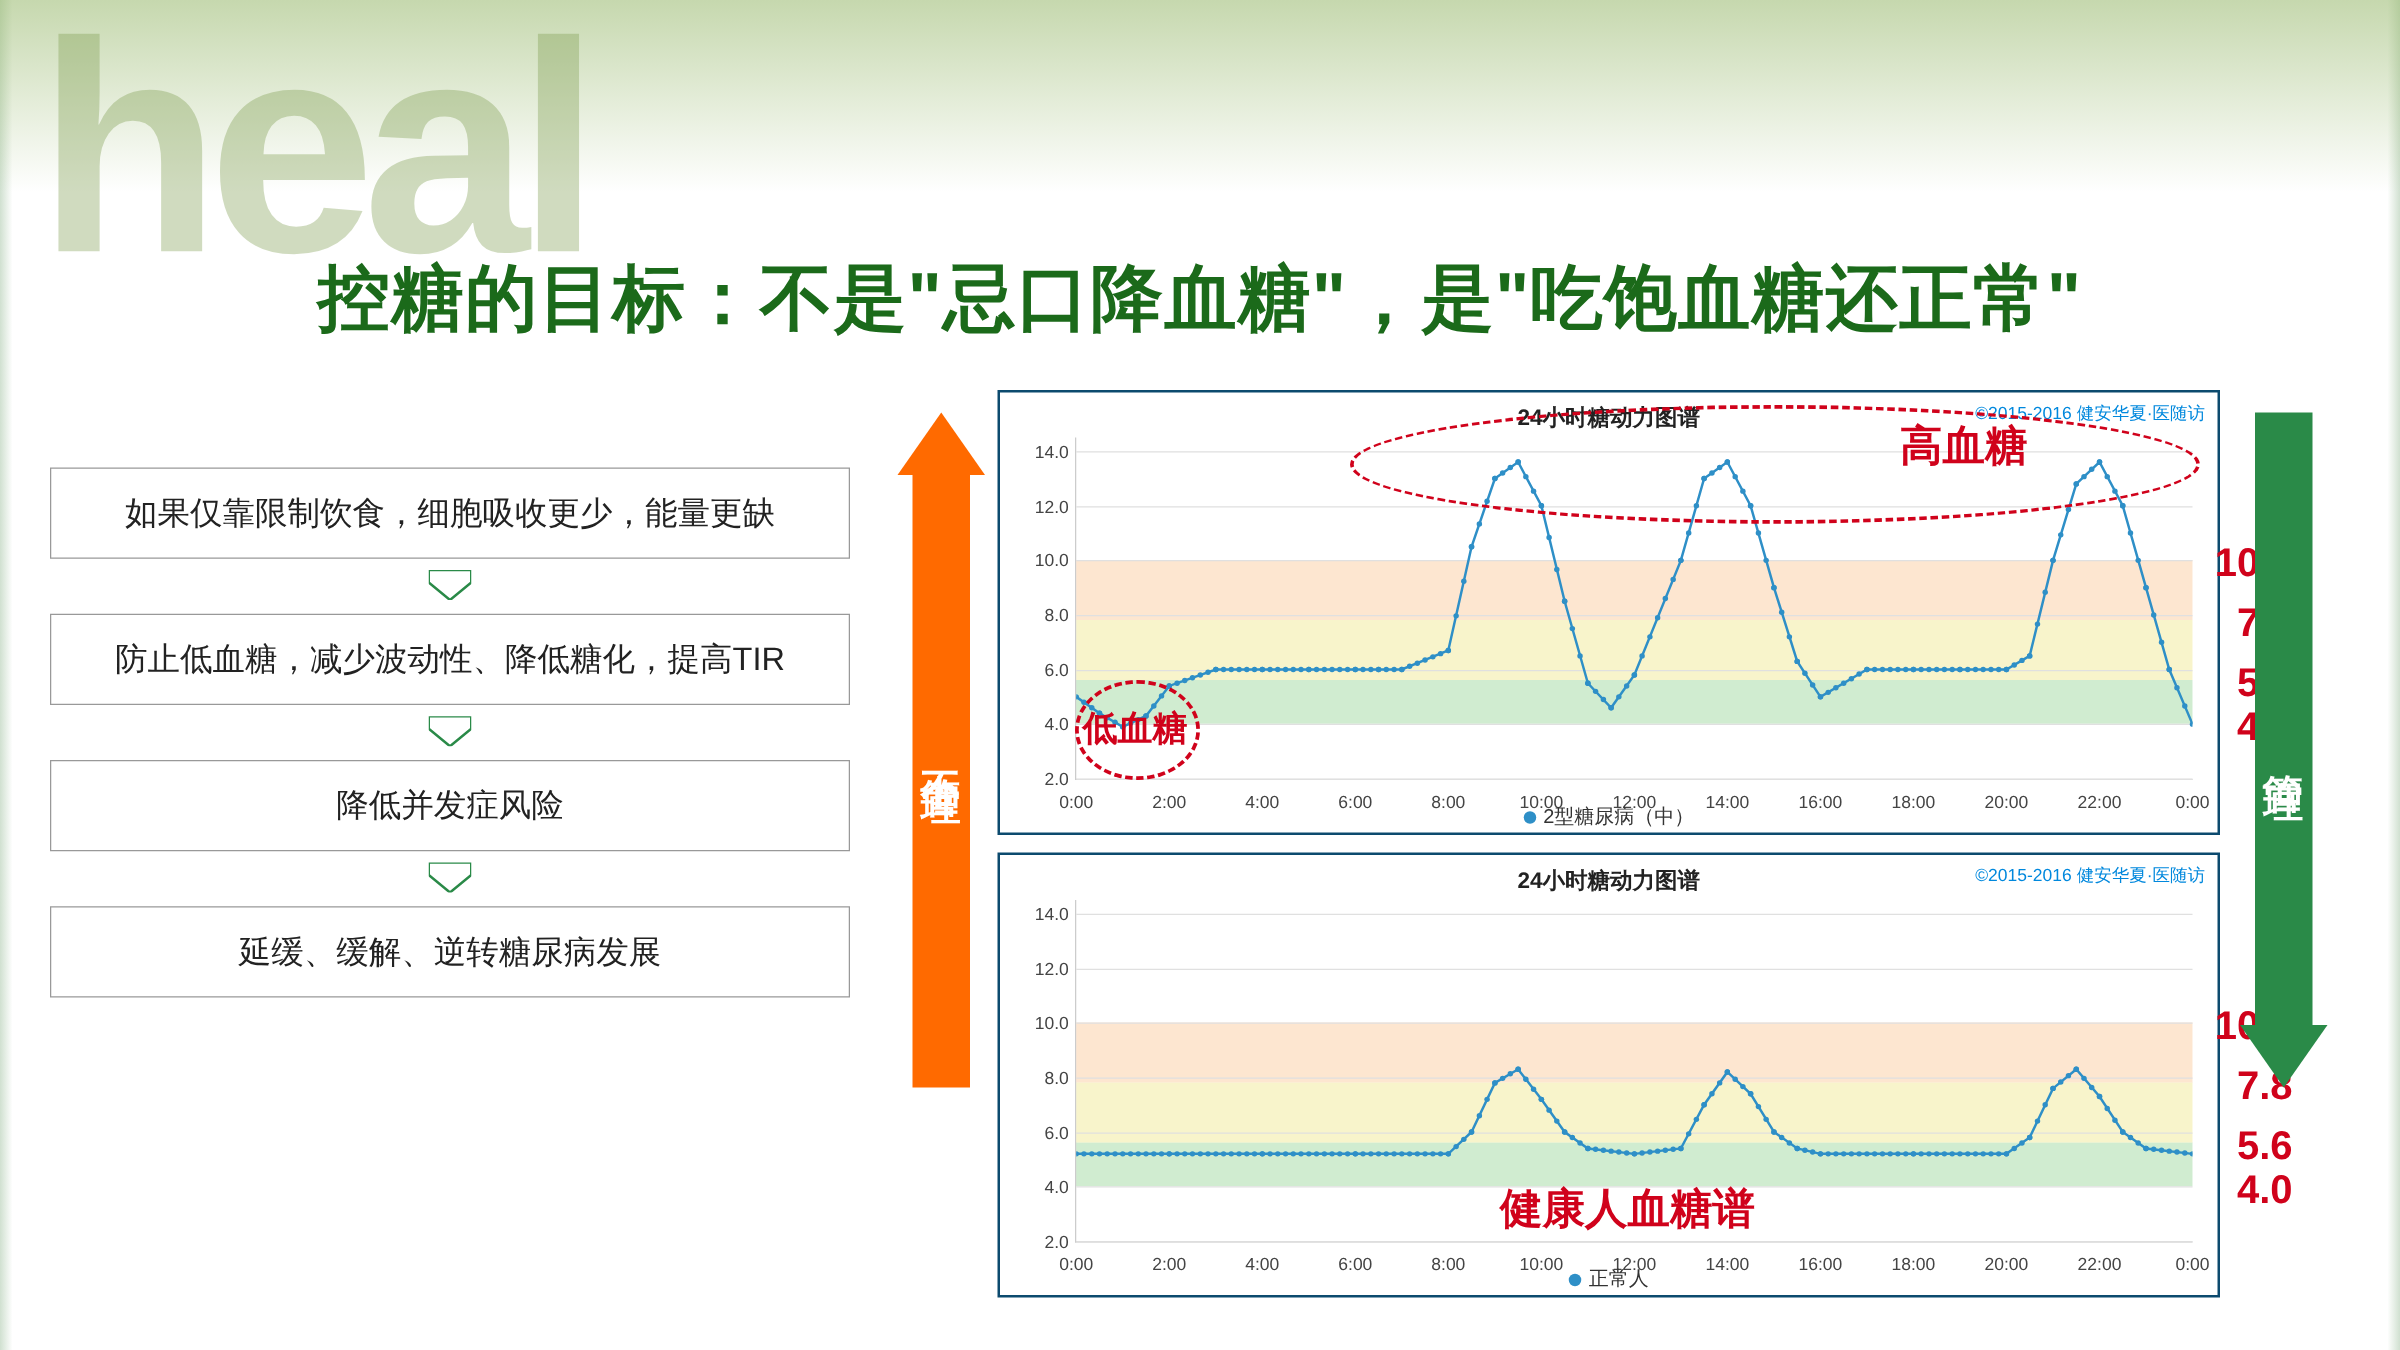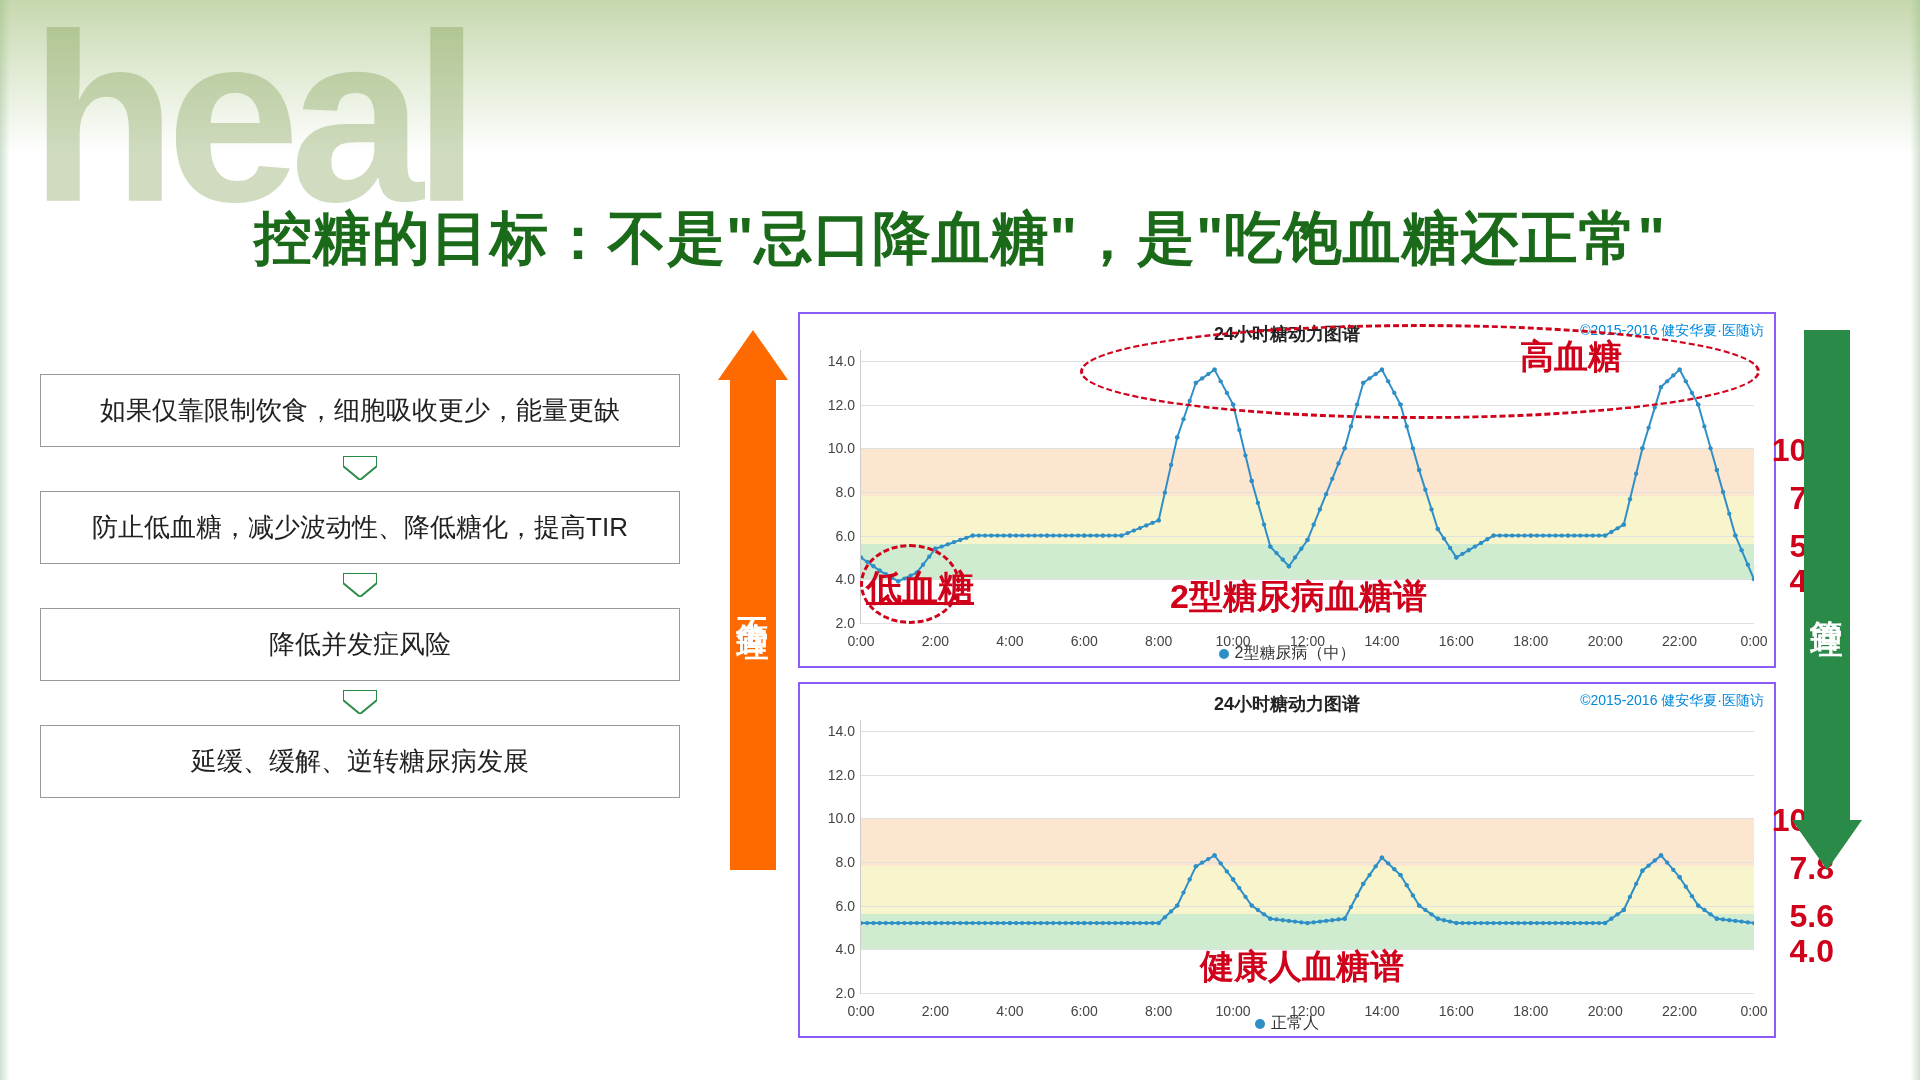--- a/index.html
+++ b/index.html
@@ -77,21 +77,21 @@
     bottom: -34px;
   }
   .chev svg { display: block; }
   .charts {
     position: absolute;
     top: 312px;
     left: 798px;
     width: 978px;
   }
   .chart-panel {
-    border: 2px solid #8b5cf6;
+    border: 2px solid #0c4a6e;
     background: #fff;
     height: 356px;
     position: relative;
     margin-bottom: 14px;
   }
   .cp-title {
     position: absolute;
     top: 8px;
     width: 100%;
     text-align: center;
@@ -472,22 +472,21 @@
         </svg>
         <div class="ref-label" style="right: -80px; top: 30%;">10.0</div>
         <div class="ref-label" style="right: -80px; top: 47.6%;">7.8</div>
         <div class="ref-label" style="right: -80px; top: 65.2%;">5.6</div>
         <div class="ref-label" style="right: -80px; top: 78%;">4.0</div>
       </div>
     <div class="legend"><span class="dot"></span><span>2型糖尿病（中）</span></div>
     <div class="dashed-ellipse" style="top:10px;left:280px;width:680px;height:95px;"></div>
     <div class="dashed-ellipse" style="top:230px;left:60px;width:100px;height:80px;"></div>
     <div class="overlay-label" style="top:20px;left:720px;">高血糖</div>
-    <div class="overlay-label" style="top:250px;left:66px;font-size:36px;text-decoration:underline;">低血糖</div>
-    <div class="overlay-label" style="top:260px;left:370px;">2型糖尿病血糖谱</div>
+    <div class="overlay-label" style="top:250px;left:66px;font-size:28px;">低血糖</div>
   </div>
   <div class="chart-panel">
     <div class="cp-title">24小时糖动力图谱</div>
     <div class="cp-copy">©2015-2016 健安华夏·医随访</div>
     <div class="plot">
         <div class="band green" style="top: 71.2%; height: 12.8%;"></div>
         <div class="band yellow" style="top: 53.6%; height: 17.6%;"></div>
         <div class="band orange" style="top: 36%; height: 17.6%;"></div>
         <div class="y-tick" style="top: 100%;">2.0</div>
         <div style="position: absolute; left: 0px; right: 0px; border-top: 1px solid rgb(224, 224, 224); top: 100%;"></div>

